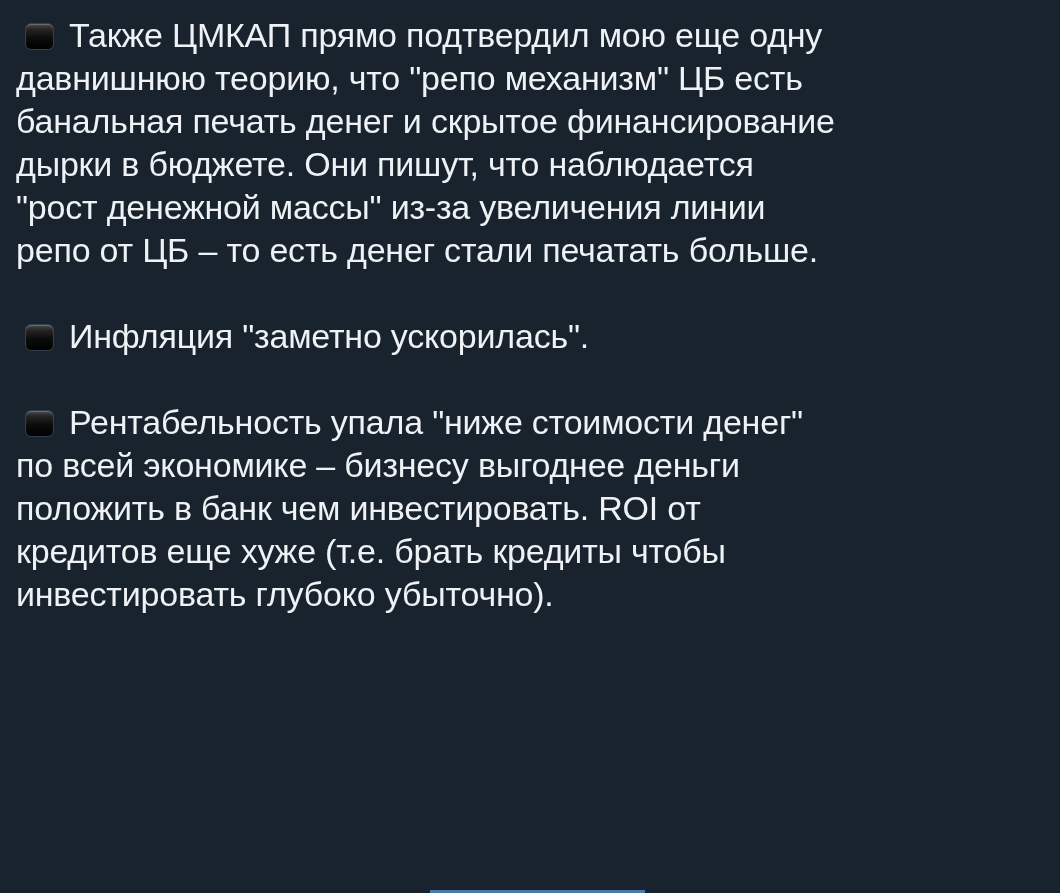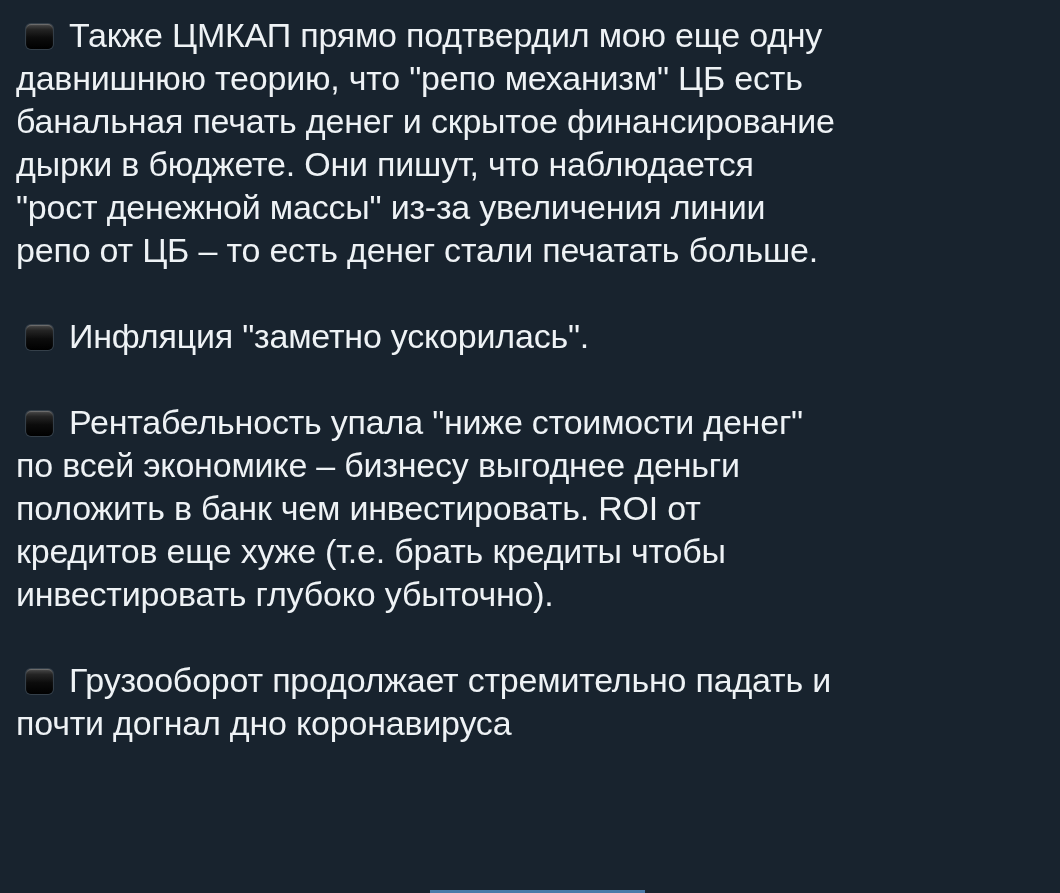--- a/index.html
+++ b/index.html
@@ -62,17 +62,16 @@
 
 <div class="message-body">
 
   <p class="bullet-para"><span class="sq-icon"></span><span>Также ЦМКАП прямо подтвердил мою еще одну давнишнюю теорию, что "репо механизм" ЦБ есть банальная печать денег и скрытое финансирование дырки в бюджете. Они пишут, что наблюдается "рост денежной массы" из-за увеличения линии репо от ЦБ – то есть денег стали печатать больше.</span></p>
 
   <p class="bullet-para"><span class="sq-icon"></span><span>Инфляция "заметно ускорилась".</span></p>
 
   <p class="bullet-para"><span class="sq-icon"></span><span>Рентабельность упала "ниже стоимости денег" по всей экономике – бизнесу выгоднее деньги положить в банк чем инвестировать. ROI от кредитов еще хуже (т.е. брать кредиты чтобы инвестировать глубоко убыточно).</span></p>
 
 
-  <p class="bullet-para"><span class="sq-icon"></span><span>Грузооборот продолжает стремительно падать и почти догнал дно коронавируса</span></p>
 
 </div>
 
 <div class="bottom-accent"></div>
 
 </body></html>

